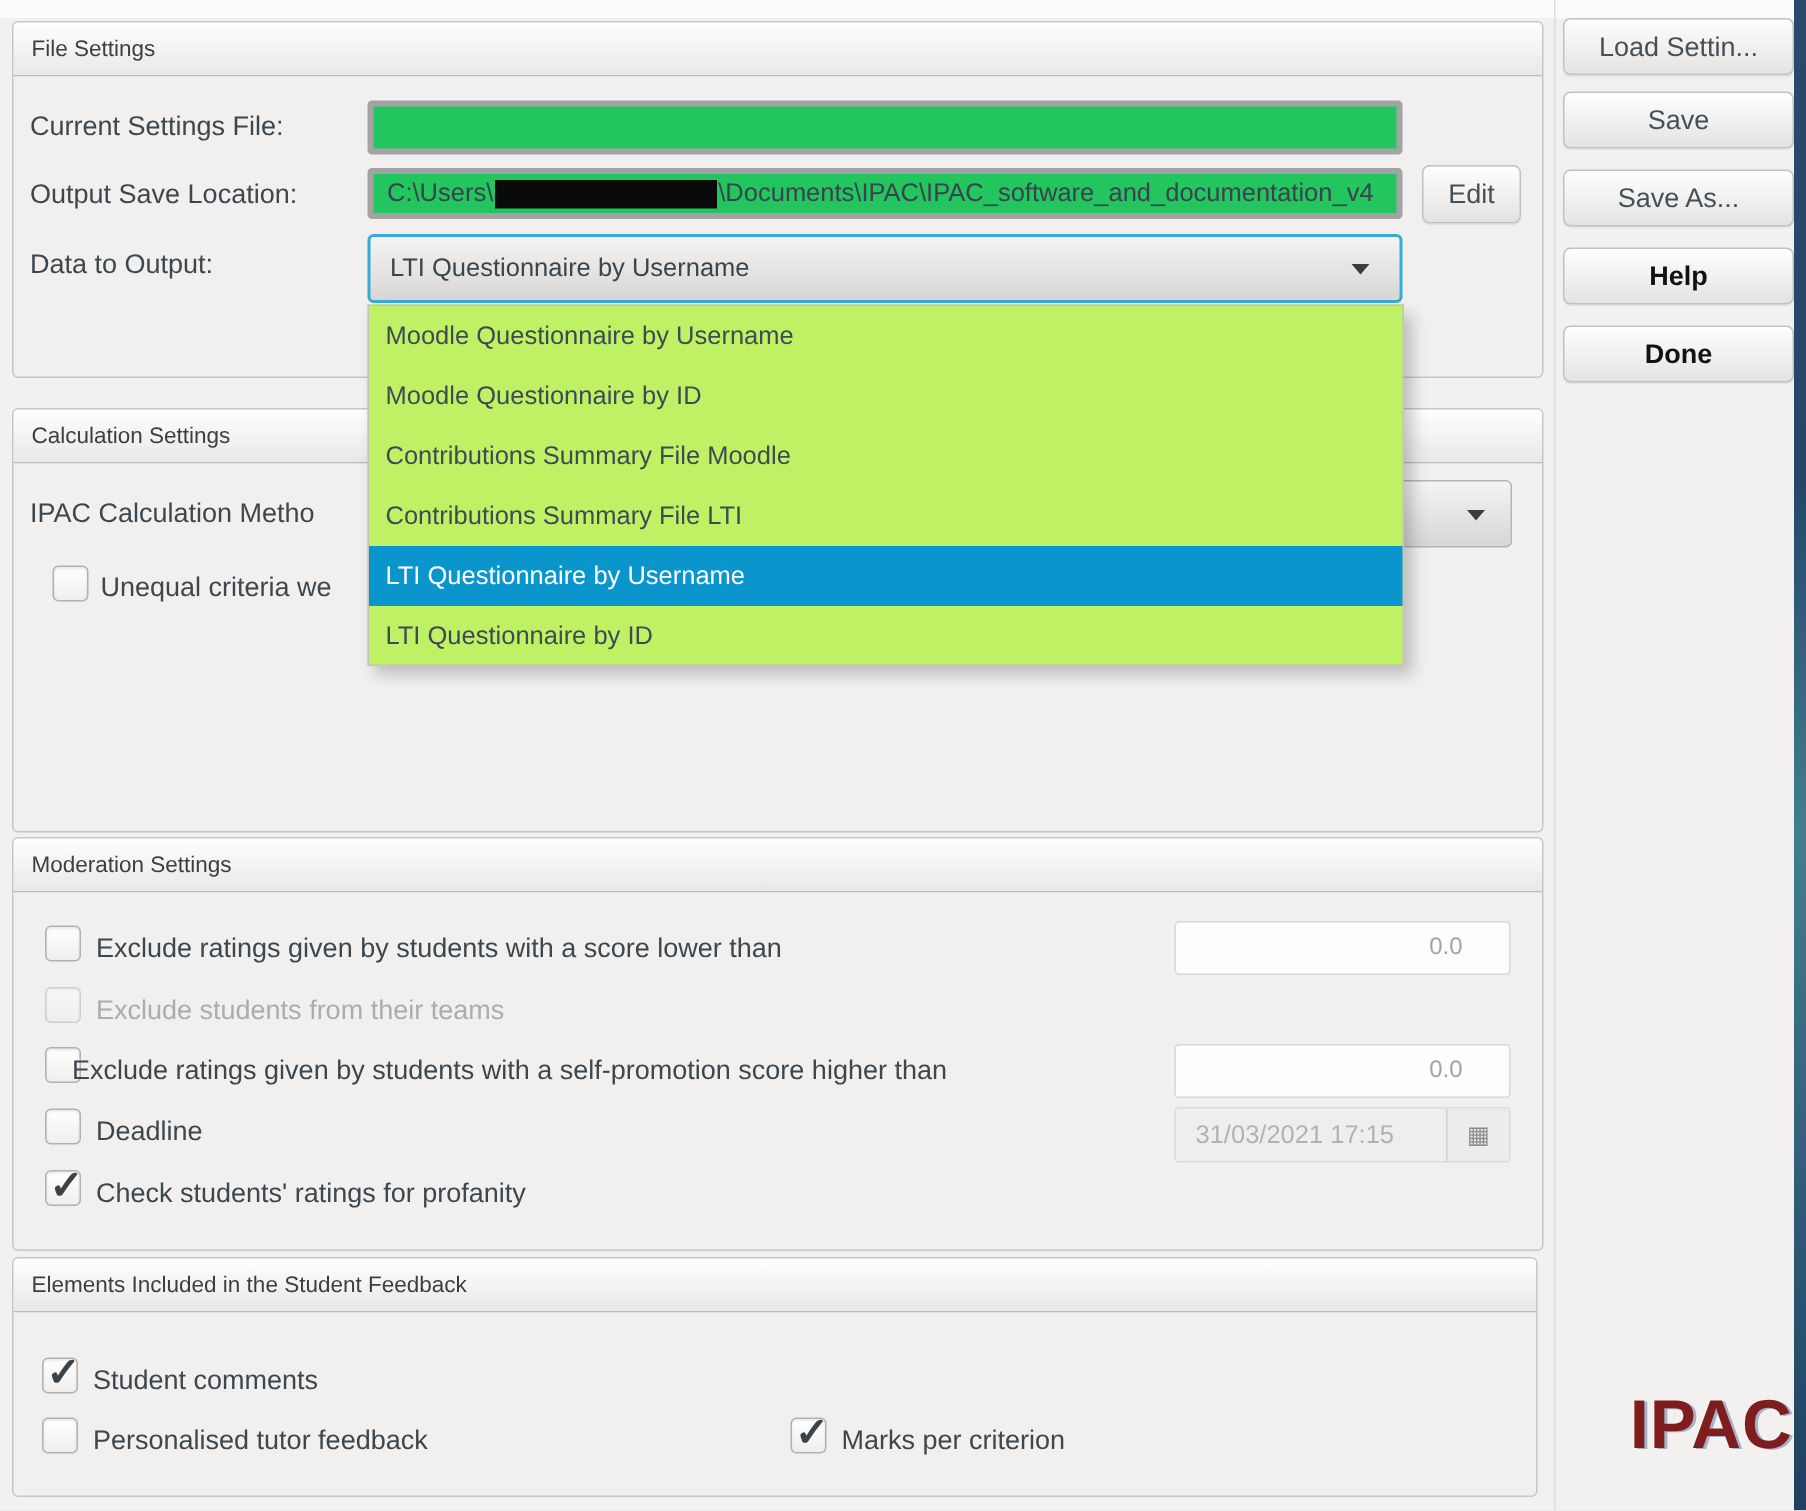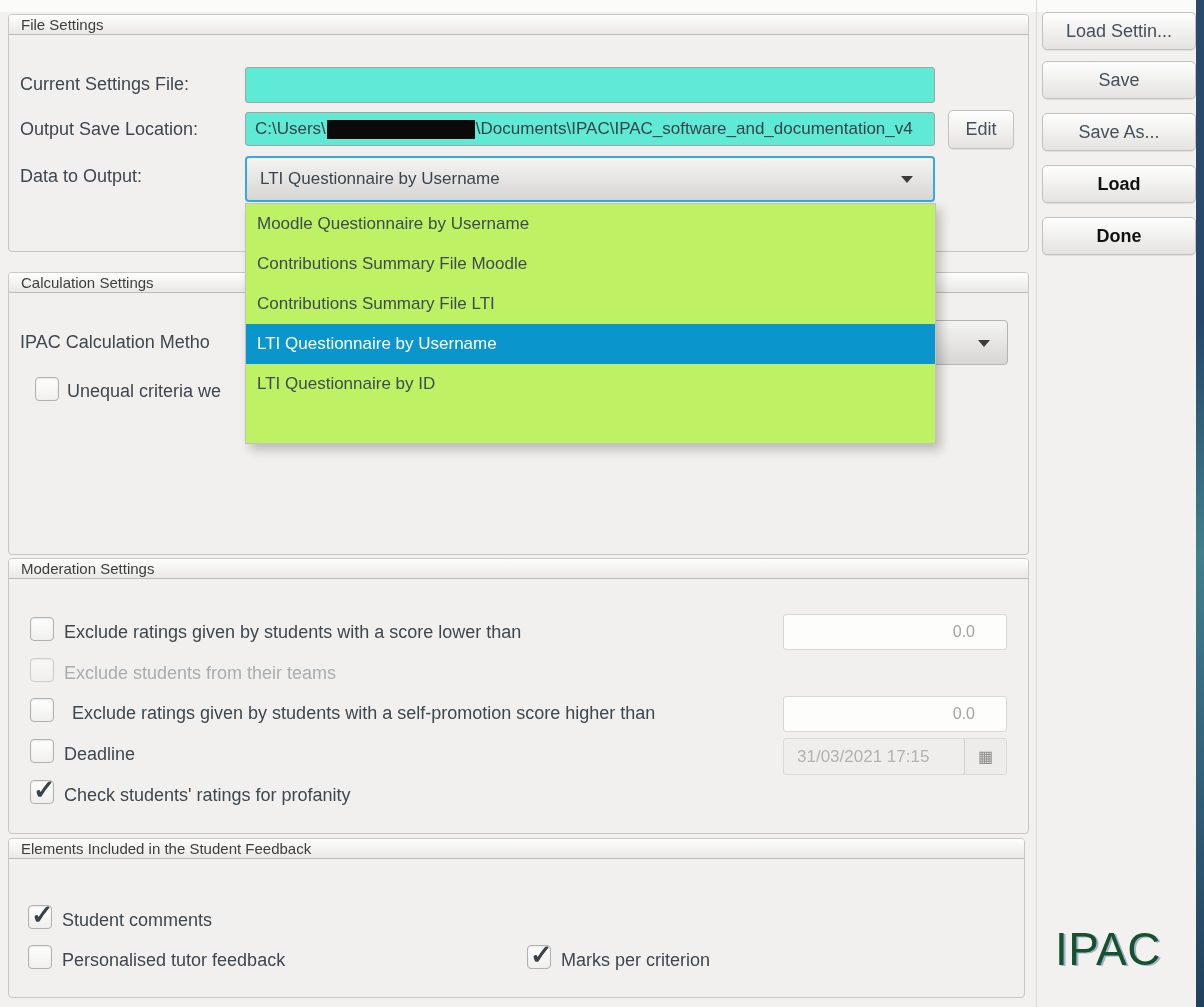--- a/index.html
+++ b/index.html
@@ -8,32 +8,32 @@
     position:relative; width:1204px; height:1007px; overflow:hidden;
     background:#f2f1ef; font-family:"Liberation Sans", sans-serif;
   }
   .topstrip{position:absolute;left:0;top:0;width:1196px;height:12px;background:#fbfbfa;z-index:1;}
   .vdivider{position:absolute;left:1036px;top:0;width:1px;height:100%;background:#dddcda;z-index:1;}
   .bluestrip{position:absolute;right:0;top:0;width:8px;height:100%;z-index:50;
     background:linear-gradient(180deg,#2a4a6c 0%,#264769 32%,#417f8d 55%,#33607a 76%,#20405e 100%);}
 
   .panel{position:absolute;left:8px;width:1021px;background:#f1f0ee;
     border:1px solid #c7c6c4;border-radius:4px;z-index:1;}
-  .panel-header{height:20px;background:linear-gradient(#fefefe,#e9e8e6);
+  .panel-header{height:36px;background:linear-gradient(#fefefe,#e9e8e6);
     border-bottom:1px solid #bcbbb9;border-radius:3px 3px 0 0;
     display:flex;align-items:center;padding-left:12px;font-size:15px;color:#3e3e3e;}
   .p-file{top:14px;height:238px;}
   .p-calc{top:272px;height:283px;}
   .p-mod{top:558px;height:276px;}
   .p-elem{top:838px;height:160px;width:1017px;}
 
   .flabel,.mlabel{position:absolute;font-size:18px;color:#3d4750;line-height:22px;white-space:nowrap;z-index:2;}
   .mlabel.disabled{color:#a8adb0;}
 
-  .textfield{position:absolute;background:#5eead4;border:1px solid #a3a3a3;border-radius:3px;z-index:2;}
+  .textfield{position:absolute;background:#22c55e;border:4px solid #a3a3a3;border-radius:3px;z-index:2;}
   .path-text{display:flex;align-items:center;height:100%;padding-left:9px;
     font-size:17px;color:#39434d;white-space:nowrap;overflow:hidden;}
   .redact{display:inline-block;width:148px;height:19px;background:#0a0a0a;flex:none;margin:0 1px;}
 
   .btn{position:absolute;display:flex;align-items:center;justify-content:center;
     background:linear-gradient(#fefefe,#e4e3e1);border:1px solid #c2c1bf;border-radius:5px;
     font-size:18px;color:#45505b;z-index:2;box-shadow:0 1px 1px rgba(0,0,0,.07);}
   .btn.bold{font-weight:700;color:#121212;}
   .sidebtn{left:1042px;width:154px;height:38px;}
 
@@ -58,22 +58,22 @@
 
   .numfield{position:absolute;left:783px;width:224px;height:36px;background:#fdfdfc;
     border:1px solid #d8d7d5;border-radius:3px;display:flex;align-items:center;justify-content:flex-end;
     padding-right:31px;font-size:16px;color:#a3a3a3;z-index:2;}
   .datefield{position:absolute;left:783px;width:224px;height:37px;background:#efeeec;
     border:1px solid #dbdad8;border-radius:3px;display:flex;align-items:center;z-index:2;overflow:hidden;}
   .date-text{flex:1;padding-left:13px;font-size:17px;color:#b3b2b0;white-space:nowrap;}
   .date-btn{width:42px;height:100%;border-left:1px solid #d2d1cf;display:flex;align-items:center;
     justify-content:center;color:#8c8c8a;font-size:16px;background:#edecea;}
 
-  .logo{position:absolute;left:1055px;top:922px;width:140px;text-align:left;font-size:46px;
-    font-weight:400;color:#14532d;letter-spacing:.5px;z-index:2;
+  .logo{position:absolute;left:1055px;top:922px;width:140px;text-align:right;font-size:46px;
+    font-weight:700;color:#7f1d1d;letter-spacing:.5px;z-index:2;
     text-shadow:2px 1px 0 rgba(70,100,150,.45);}
 </style>
 </head>
 <body>
 
 <div id="app">
 
   <div class="topstrip"></div>
   <div class="vdivider"></div>
 
@@ -126,21 +126,21 @@
   <div class="numfield" style="top:614px;">0.0</div>
 
   <div class="cb dim" style="left:30px;top:658px;">
     
   </div>
   <div class="mlabel disabled" style="left:64px;top:662px;">Exclude students from their teams</div>
 
   <div class="cb" style="left:30px;top:698px;">
     
   </div>
-  <div class="mlabel" style="left:72px;top:702px;text-align:center;">Exclude ratings given by students with a self-promotion score higher than</div>
+  <div class="mlabel" style="left:48px;top:702px;text-align:center;">Exclude ratings given by students with a self-promotion score higher than</div>
   <div class="numfield" style="top:696px;">0.0</div>
 
   <div class="cb" style="left:30px;top:739px;">
     
   </div>
   <div class="mlabel" style="left:64px;top:743px;">Deadline</div>
   <div class="datefield" style="top:738px;">
     <span class="date-text">31/03/2021 17:15</span>
     <span class="date-btn">
       <span>▦</span>
@@ -166,28 +166,29 @@
   </div>
   <div class="mlabel" style="left:62px;top:949px;">Personalised tutor feedback</div>
 
   <div class="cb checked" style="left:527px;top:945px;">
     <span class="tick">✓</span>
   </div>
   <div class="mlabel" style="left:561px;top:949px;">Marks per criterion</div>
 
   <div class="popup">
     <div class="opt">Moodle Questionnaire by Username</div>
+    <div class="opt">Moodle Questionnaire by ID</div>
     <div class="opt">Contributions Summary File Moodle</div>
     <div class="opt">Contributions Summary File LTI</div>
     <div class="opt selected">LTI Questionnaire by Username</div>
     <div class="opt">LTI Questionnaire by ID</div>
   </div>
 
   <div class="btn sidebtn" style="top:12px;">Load Settin...</div>
   <div class="btn sidebtn" style="top:61px;">Save</div>
   <div class="btn sidebtn" style="top:113px;">Save As...</div>
-  <div class="btn sidebtn bold" style="top:165px;">Load</div>
+  <div class="btn sidebtn bold" style="top:165px;">Help</div>
   <div class="btn sidebtn bold" style="top:217px;">Done</div>
 
   <div class="logo">IPAC</div>
 
   <div class="bluestrip"></div>
 </div>
 
 </body></html>

